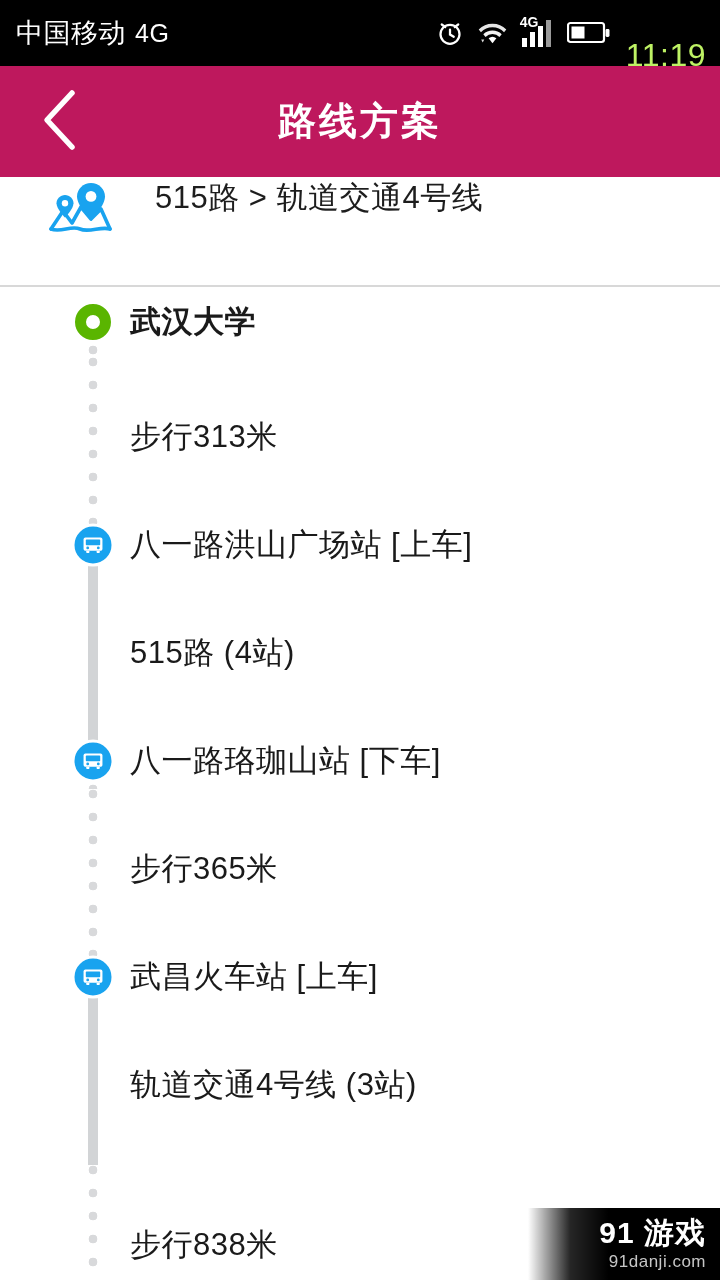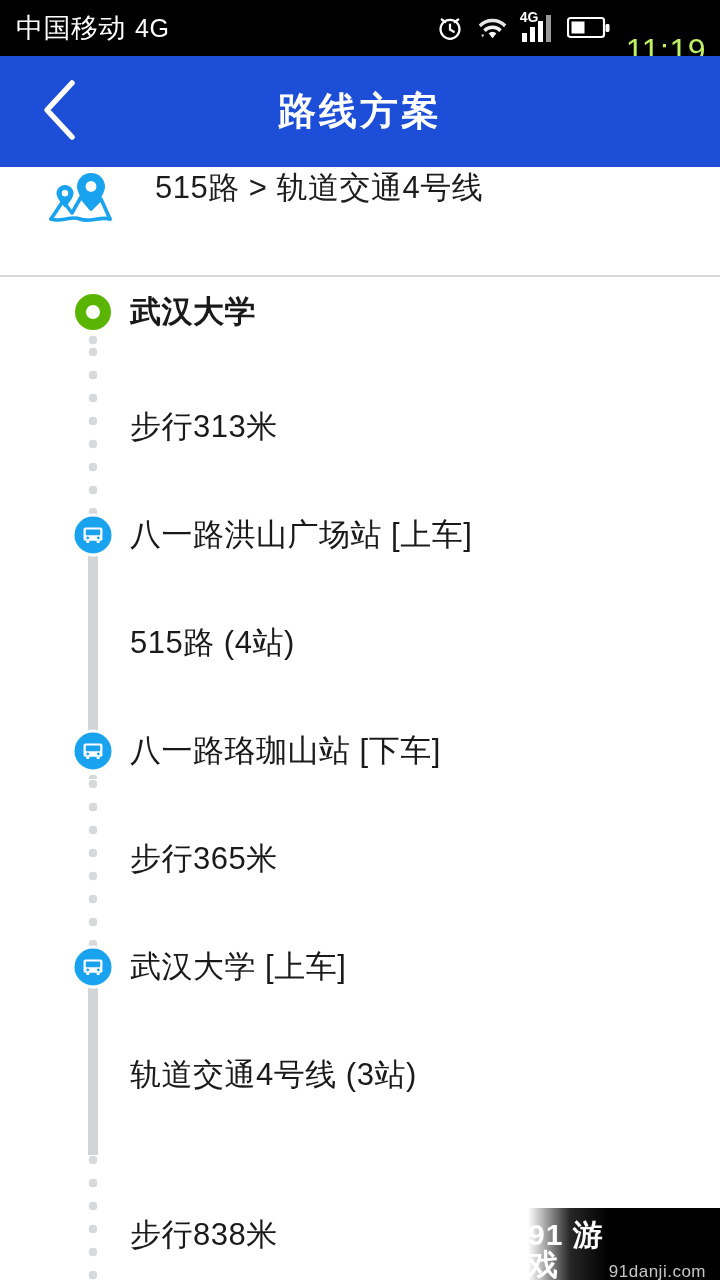--- a/index.html
+++ b/index.html
@@ -10,21 +10,21 @@
   body {
     width: 720px;
     height: 1280px;
     overflow: hidden;
     font-family: "Liberation Sans", "DejaVu Sans", sans-serif;
     position: relative;
   }
 
   
   .statusbar {
-    height: 56px;
+    height: 66px;
     background: #000000;
     display: flex;
     align-items: center;
     justify-content: space-between;
     padding: 0 14px 0 16px;
     box-sizing: border-box;
   }
   .status-left {
     display: flex;
     align-items: baseline;
@@ -60,21 +60,21 @@
   .sig-bars { position: absolute; bottom: 2px; left: 2px; display: flex; align-items: flex-end; gap: 3px; }
   .sig-bars i { display: block; width: 5px; background: #ffffff; }
   .sig-bars i:nth-child(1) { height: 9px; }
   .sig-bars i:nth-child(2) { height: 15px; }
   .sig-bars i:nth-child(3) { height: 21px; }
   .sig-bars i:nth-child(4) { height: 27px; background: #9a9a9a; }
 
   
   .header {
     height: 111px;
-    background: #1d4ed8;
+    background: #be185d;
     position: relative;
     display: flex;
     align-items: center;
     justify-content: center;
   }
   .back-btn {
     position: absolute;
     left: 18px;
     top: 0;
     bottom: 0;
@@ -182,21 +182,21 @@
 
   
   .watermark {
     position: absolute;
     right: 0;
     bottom: 0;
     width: 192px;
     height: 72px;
     background: linear-gradient(to right, rgba(0,0,0,0) 0%, rgba(0,0,0,0.85) 22%, #000000 42%, #000000 100%);
     display: flex;
-    flex-direction: row;
+    flex-direction: column;
     align-items: flex-end;
     justify-content: center;
     padding-right: 14px;
     box-sizing: border-box;
     z-index: 20;
   }
   .wm-main {
     color: #ffffff;
     font-size: 30px;
     font-weight: bold;
@@ -357,21 +357,21 @@
         <svg width="27" height="27" viewBox="0 0 24 24" fill="#ffffff">
           <path d="M5.2 5.4 h13.6 a1.6 1.6 0 0 1 1.6 1.6 v8.6 a1.4 1.4 0 0 1 -1.4 1.4 h-14 a1.4 1.4 0 0 1 -1.4 -1.4 V7 a1.6 1.6 0 0 1 1.6 -1.6 z" fill="#ffffff"></path>
           <rect x="5.6" y="7.2" width="12.8" height="5" rx="0.7" fill="#19a3ef"></rect>
           <circle cx="7.3" cy="14.6" r="1.25" fill="#19a3ef"></circle>
           <circle cx="16.7" cy="14.6" r="1.25" fill="#19a3ef"></circle>
           <rect x="6.1" y="17" width="2.6" height="2.1" rx="0.5" fill="#ffffff"></rect>
           <rect x="15.3" y="17" width="2.6" height="2.1" rx="0.5" fill="#ffffff"></rect>
         </svg>
       </div>
     </div>
-    <div class="tl-label">武汉大学 [上车]</div>
+    <div class="tl-label">武昌火车站 [上车]</div>
   </div>
 
   <div class="tl-row seg">
     <div class="tl-gutter">
       <div class="conn solid"></div>
     </div>
     <div class="tl-label">轨道交通4号线 (3站)</div>
   </div>
 
 

